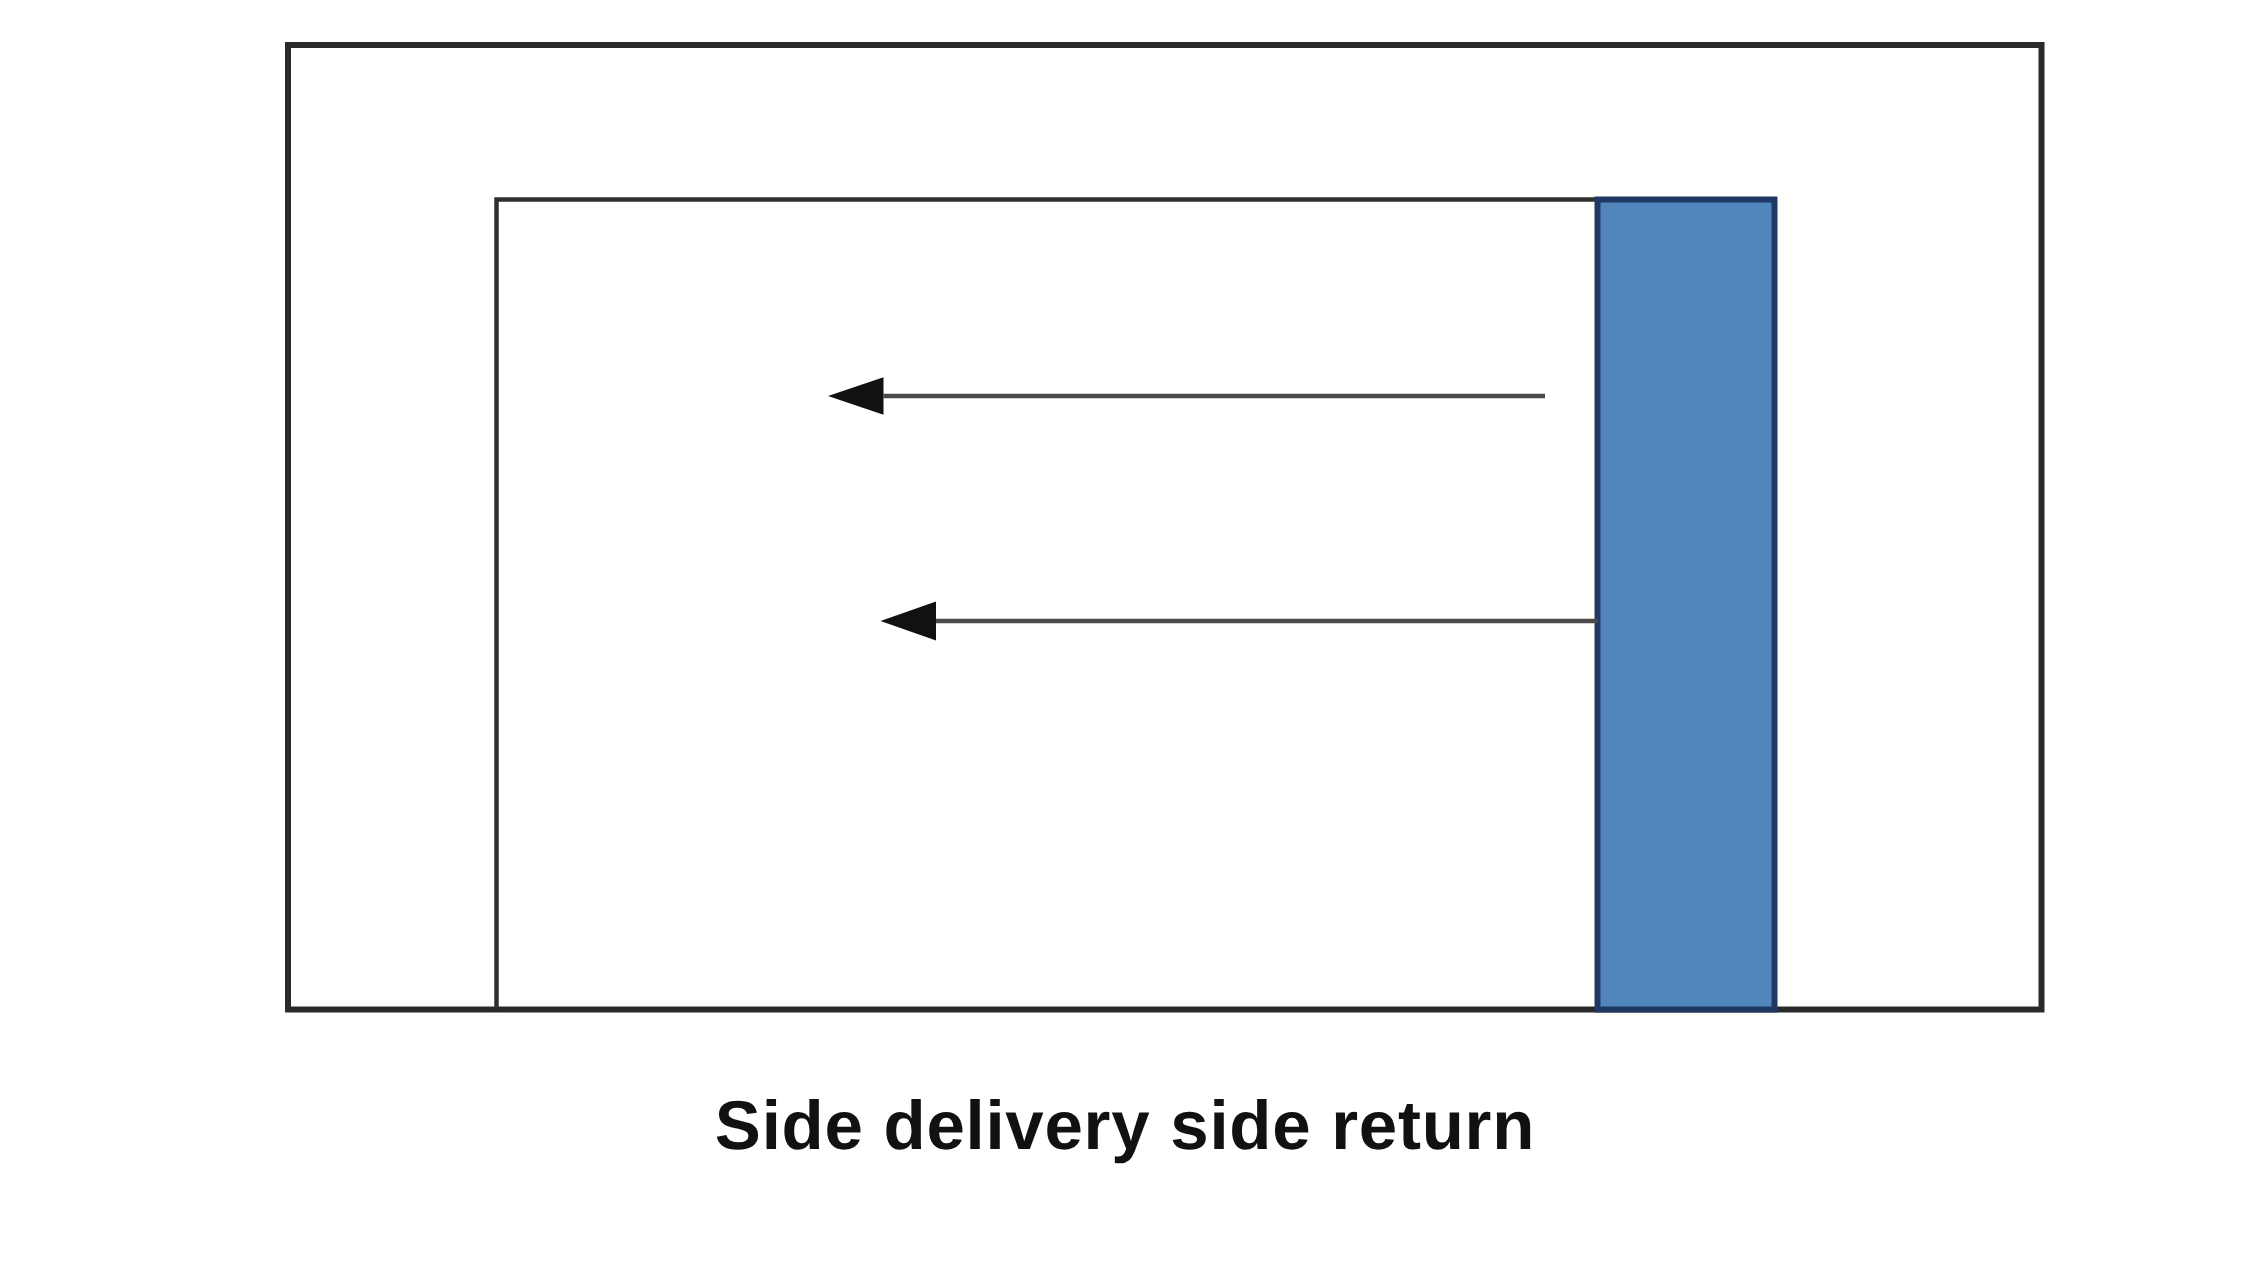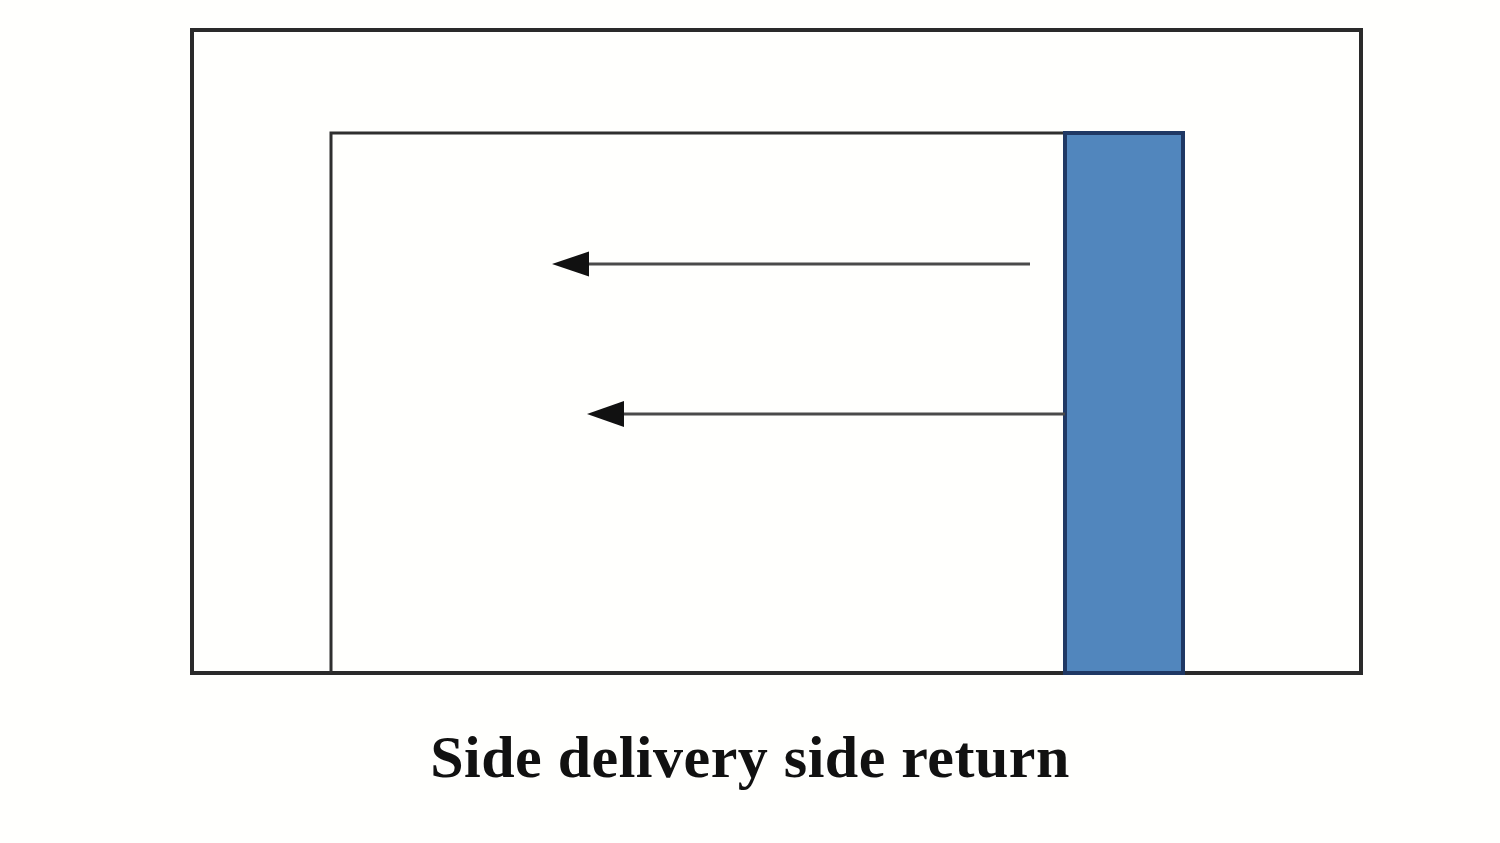--- a/index.html
+++ b/index.html
@@ -30,23 +30,23 @@
   .caption-layer {
     position: absolute;
     left: 0;
     top: 726px;
     width: 1500px;
     text-align: center;
     pointer-events: none;
   }
   .caption-text {
     display: inline-block;
-    font-family: Liberation Serif, serif;
+    font-family: Liberation Sans, sans-serif;
     font-weight: bold;
-    font-size: 60px;
+    font-size: 46px;
     letter-spacing: 0.5px;
     color: #111111;
     line-height: 1.05;
     white-space: nowrap;
   }
 </style>
 </head>
 <body>
 
 <div id="diagram-root" style="background: rgb(255, 255, 253);">

